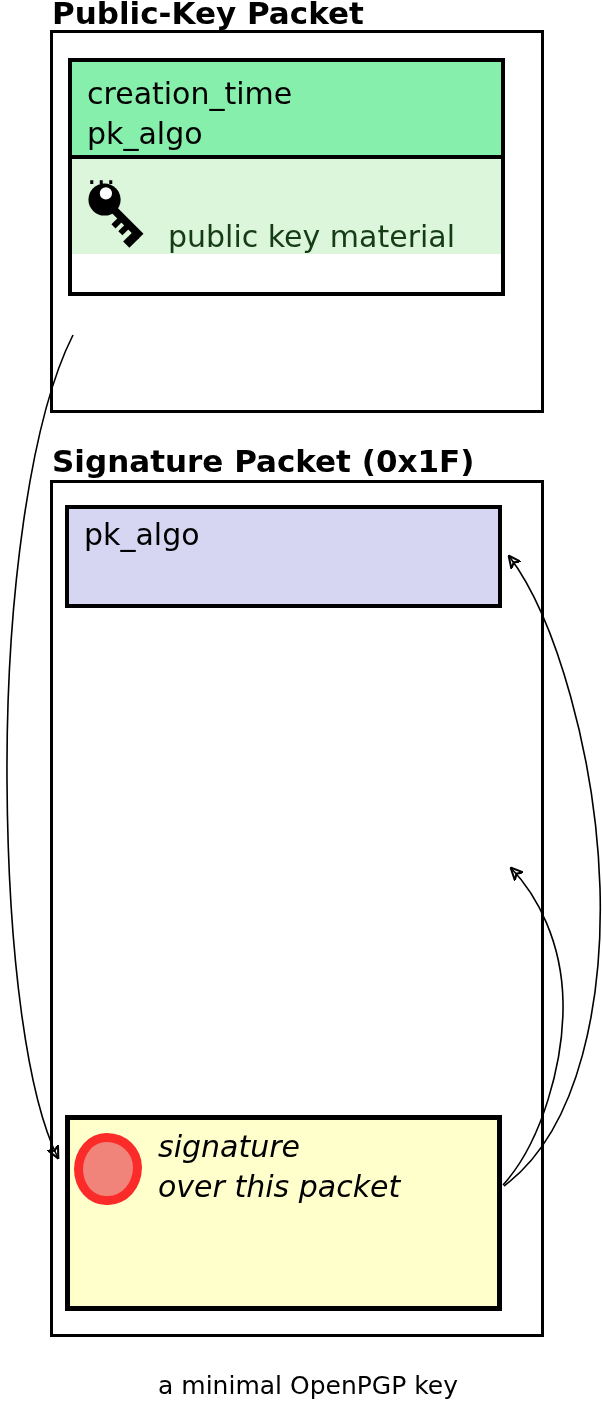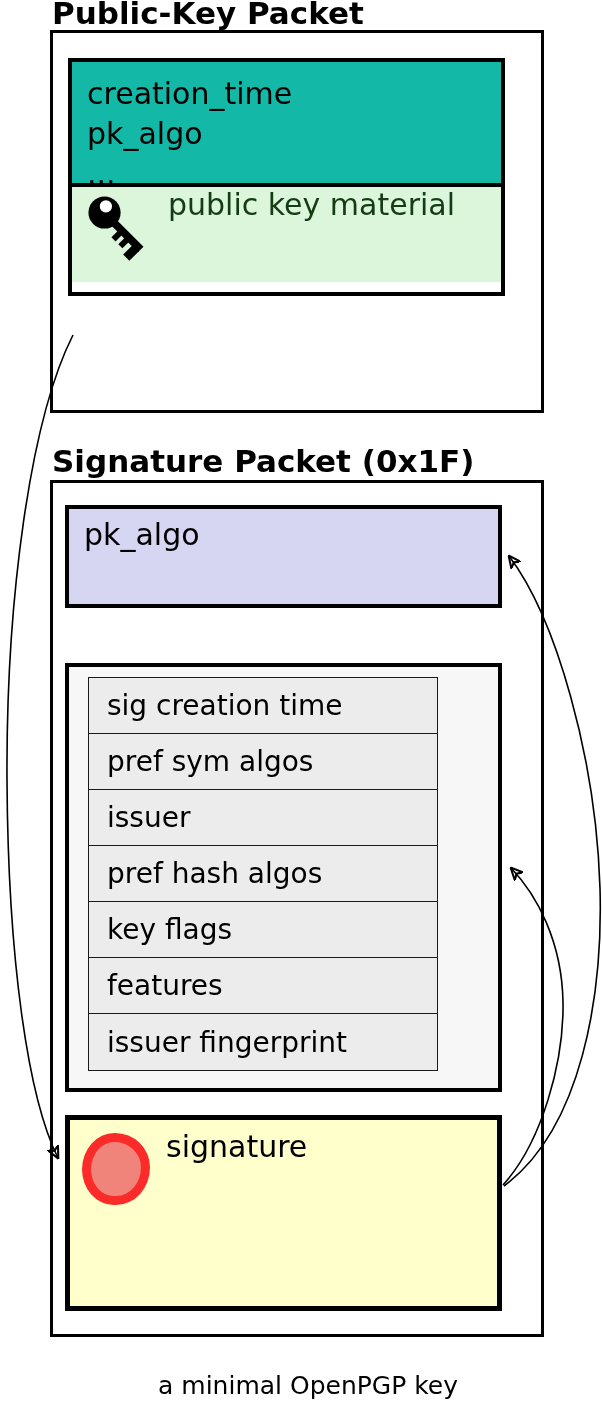--- a/index.html
+++ b/index.html
@@ -21,28 +21,28 @@
     background:#fff;
     border:3px solid #000;
     box-sizing:border-box;
   }
   
   .pk-inner{
     position:absolute;left:65px;top:55px;width:437px;height:238px;
     border:4px solid #000;box-sizing:border-box;
   }
   .pk-header{
-    height:125px;box-sizing:border-box;
-    background:#14b8a6;border-bottom:4px solid #000;
+    height:97px;box-sizing:border-box;
+    background:#86efac;border-bottom:4px solid #000;
     padding:12px 16px 0 15px;
     font-size:30px;line-height:40px;
   }
   .pk-material{
     height:95px;background:#dcf6dc;
-    display:flex;align-items:flex-start;
+    display:flex;align-items:flex-end;
     padding-left:8px;box-sizing:border-box;
   }
   .pk-material .label{
     font-size:30px;color:#153c15;margin-left:10px;white-space:nowrap;
   }
   
   .sig-header{
     position:absolute;left:65px;top:505px;width:437px;height:103px;
     background:#d6d6f3;border:4px solid #000;box-sizing:border-box;
     padding:6px 0 0 15px;font-size:30px;line-height:40px;
@@ -64,21 +64,22 @@
     border-bottom:1.5px solid #1a1a1a;
     display:flex;align-items:center;
     padding-left:18px;box-sizing:border-box;
     font-size:28px;white-space:nowrap;
   }
   .subpacket-row:last-child{border-bottom:none;}
   .sig-box{
     position:absolute;left:65px;top:1115px;width:437px;height:196px;
     background:#ffffcc;border:5px solid #000;box-sizing:border-box;
     display:flex;align-items:flex-start;
-    padding:10px 0 0 12px;
+    padding:10px 0 0 4px;
+    font-style:italic;
   }
   .seal{
     width:50px;height:54px;margin-top:3px;flex:0 0 auto;
     background:#f0837a;
     border:9px solid #fb2b29;
     border-radius:48% 52% 50% 47% / 51% 48% 53% 50%;
   }
   .sig-text{
     margin-left:16px;margin-top:-3px;
     font-size:30px;line-height:40px;white-space:nowrap;
@@ -126,36 +127,26 @@
 
   <div class="packet-title" style="left:52px;top:444px;text-align:right;">Signature Packet (0x1F)</div>
 
   <div class="outer-box" style="left:50px;top:480px;width:494px;height:857px;"></div>
 
   <div class="sig-header">
     <div>pk_algo</div>
   </div>
 
 
-  <div class="hashed-box">
-    <div class="subpacket-table">
-      <div class="subpacket-row">sig creation time</div>
-      <div class="subpacket-row">pref sym algos</div>
-      <div class="subpacket-row">issuer</div>
-      <div class="subpacket-row">pref hash algos</div>
-      <div class="subpacket-row">key flags</div>
-      <div class="subpacket-row">features</div>
-      <div class="subpacket-row">issuer fingerprint</div>
-    </div>
-  </div>
 
   <div class="sig-box">
     <div class="seal"></div>
     <div class="sig-text">
       <div>signature</div>
+      <div>over this packet</div>
     </div>
   </div>
 
   <div class="caption">a minimal OpenPGP key</div>
 
   <svg id="arrows" viewBox="0 0 602 1406">
     <defs>
       <marker id="arr" viewBox="0 0 10 10" refX="9" refY="5" markerWidth="8" markerHeight="8" orient="auto">
         <path d="M 0 0.5 L 9.5 5 L 0 9.5 L 2.8 5 Z" fill="#000" stroke="none"></path>
       </marker>

